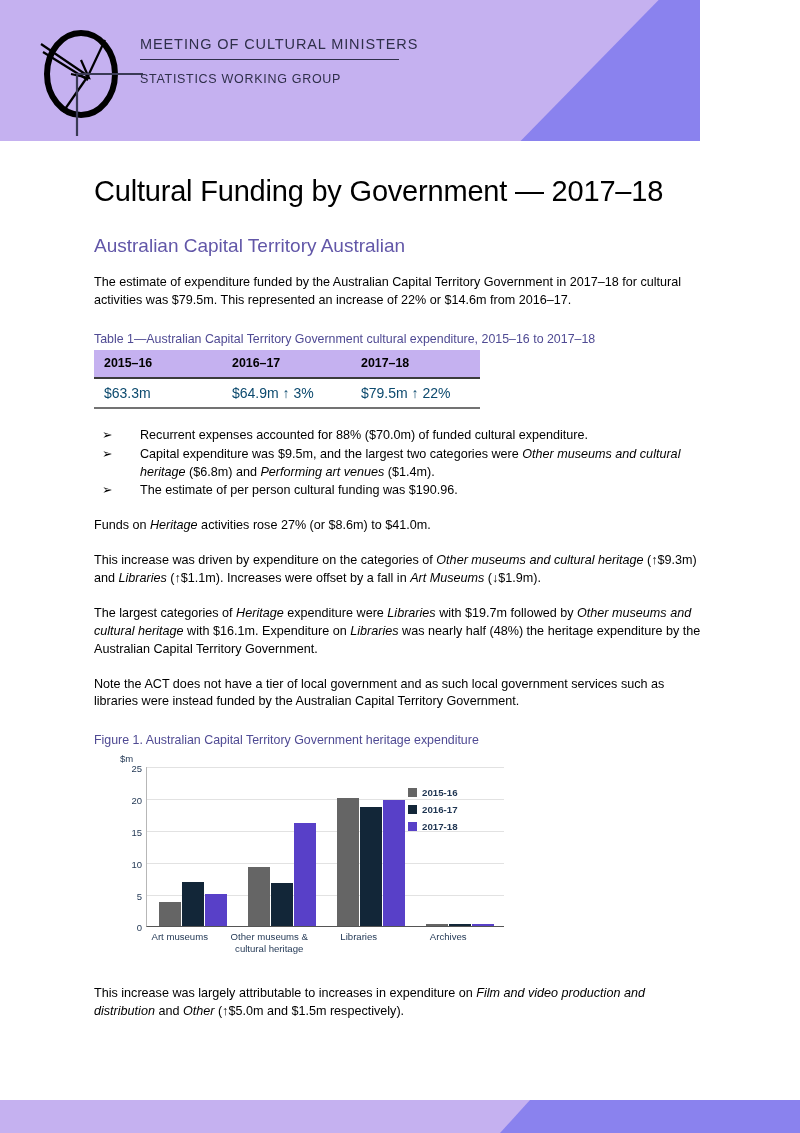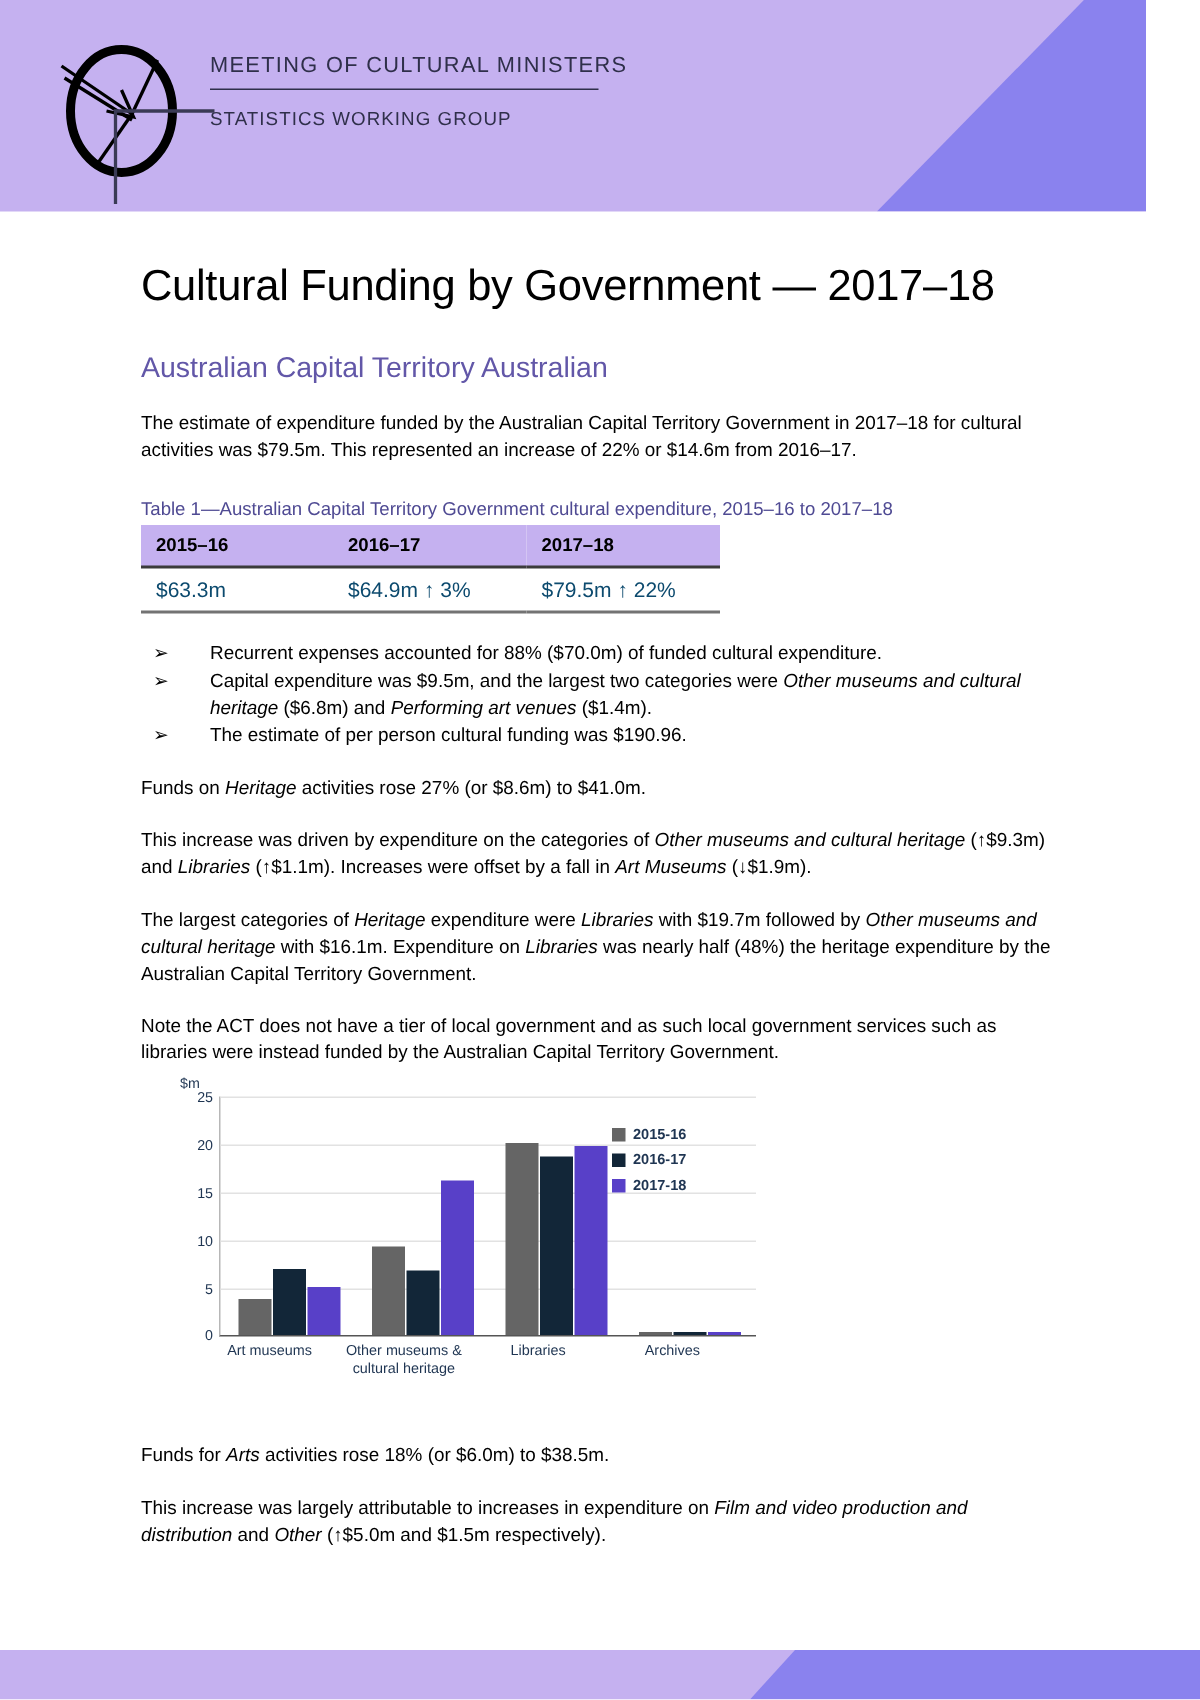--- a/index.html
+++ b/index.html
@@ -13,21 +13,21 @@
     font-family: "Liberation Sans", sans-serif;
     color: #000000;
     position: relative;
     overflow: hidden;
   }
 
   
   .header-banner {
     position: absolute;
     top: 0; left: 0;
-    width: 764px;
+    width: 700px;
     height: 141px;
     overflow: hidden;
     background: #c5b1f0;
   }
   .header-banner .dark-wedge {
     position: absolute;
     top: 0; right: 0;
     width: 230px;
     height: 141px;
     background: #8a82ee;
@@ -342,20 +342,21 @@
     <p class="body-text">
       This increase was driven by expenditure on the categories of <span class="i">Other museums and cultural heritage</span> (↑$9.3m) and <span class="i">Libraries</span> (↑$1.1m). Increases were offset by a fall in <span class="i">Art Museums</span> (↓$1.9m).
     </p>
 
     <p class="body-text">
       The largest categories of <span class="i">Heritage</span> expenditure were <span class="i">Libraries</span> with $19.7m followed by <span class="i">Other museums and cultural heritage</span> with $16.1m. Expenditure on <span class="i">Libraries</span> was nearly half (48%) the heritage expenditure by the Australian Capital Territory Government.
     </p>
 
     <p class="body-text">Note the ACT does not have a tier of local government and as such local government services such as libraries were instead funded by the Australian Capital Territory Government.</p>
 
+    <div class="figure-caption">Figure 1. Australian Capital Territory Government heritage expenditure</div>
 
     <div class="chart-wrap">
       <div class="chart-unit">$m</div>
 
       <div class="plot">
 
         <div class="gridline" style="top:0px;">
           <span class="ytick">25</span>
         </div>
         <div class="gridline" style="top:32px;">
@@ -414,23 +415,20 @@
           <span class="swatch" style="background:#122638"></span>
           <span>2016-17</span>
         </div>
         <div class="legend-row">
           <span class="swatch" style="background:#5840c8"></span>
           <span>2017-18</span>
         </div>
       </div>
     </div>
 
-    <p class="body-text" style="margin-top:30px;">
-      Funds for <span class="i">Arts</span> activities rose 18% (or $6.0m) to $38.5m.
-    </p>
 
     <p class="body-text">
       This increase was largely attributable to increases in expenditure on <span class="i">Film and video production and distribution</span> and <span class="i">Other</span> (↑$5.0m and $1.5m respectively).
     </p>
 
   </div>
 </div>
 
 <div class="footer-banner">
   <div class="dark-wedge"></div>

